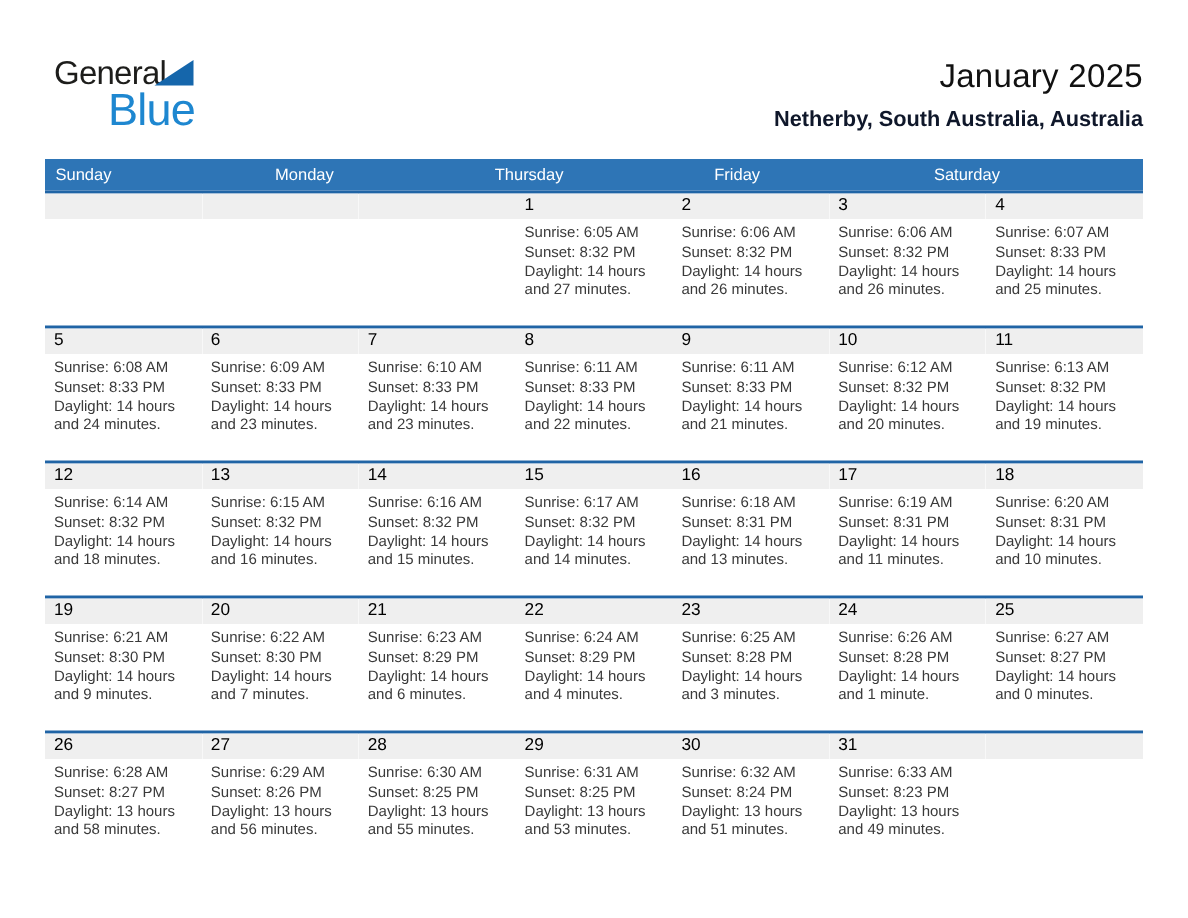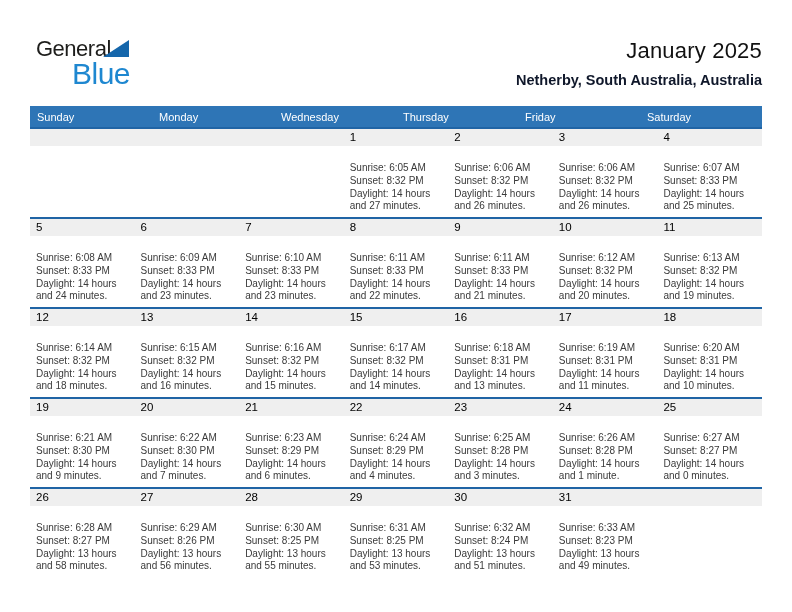--- a/index.html
+++ b/index.html
@@ -16,31 +16,31 @@
   .logo-blue { position:absolute; left:42px; top:21px; font-size:30px; color:#1e87d0;
                letter-spacing:-0.5px; }
 
   
   .titles { position:absolute; right:30px; top:38px; text-align:right; }
   .title { font-size:22px; color:#111; letter-spacing:0.2px; }
   .subtitle { margin-top:8px; font-size:14.5px; font-weight:bold; color:#0f172a; }
 
   
   .cal { position:absolute; left:30px; top:106px; width:732px; }
-  .cal-head { display:grid; grid-template-columns:repeat(6,1fr); background:#2e75b6;
+  .cal-head { display:grid; grid-template-columns:repeat(5,1fr); background:#2e75b6;
               height:21px; }
   .head-cell { color:#ffffff; font-size:11px; display:flex; align-items:center;
                padding-left:7px; }
   .week { display:grid; grid-template-columns:repeat(7,1fr); height:90px;
           border-top:2px solid #2064a5; }
   .cell { overflow:hidden; }
   .daynum { height:17px; background:#efefef; font-size:11.5px; color:#000;
             padding:2px 0 0 6px; }
   .line { font-size:10px; line-height:12.8px; color:#3a3a3a; padding-left:6px; }
-  .line.first { margin-top:16px; }
+  .line.first { margin-top:4px; }
 </style>
 </head>
 <body>
 
 <div class="page">
 
   <div class="logo">
     <span class="logo-general">General</span>
     <span class="logo-tri"></span>
     <span class="logo-blue">Blue</span>
@@ -48,21 +48,20 @@
 
   <div class="titles">
     <div class="title">January 2025</div>
     <div class="subtitle">Netherby, South Australia, Australia</div>
   </div>
 
   <div class="cal">
     <div class="cal-head" id="cal-head">
         <div class="head-cell">Sunday</div>
         <div class="head-cell">Monday</div>
-        <div class="head-cell">Wednesday</div>
         <div class="head-cell">Thursday</div>
         <div class="head-cell">Friday</div>
         <div class="head-cell">Saturday</div>
       </div>
     <div id="weeks">
         <div class="week">
           <div class="cell">
             <div class="daynum"></div>
           </div>
           <div class="cell">

